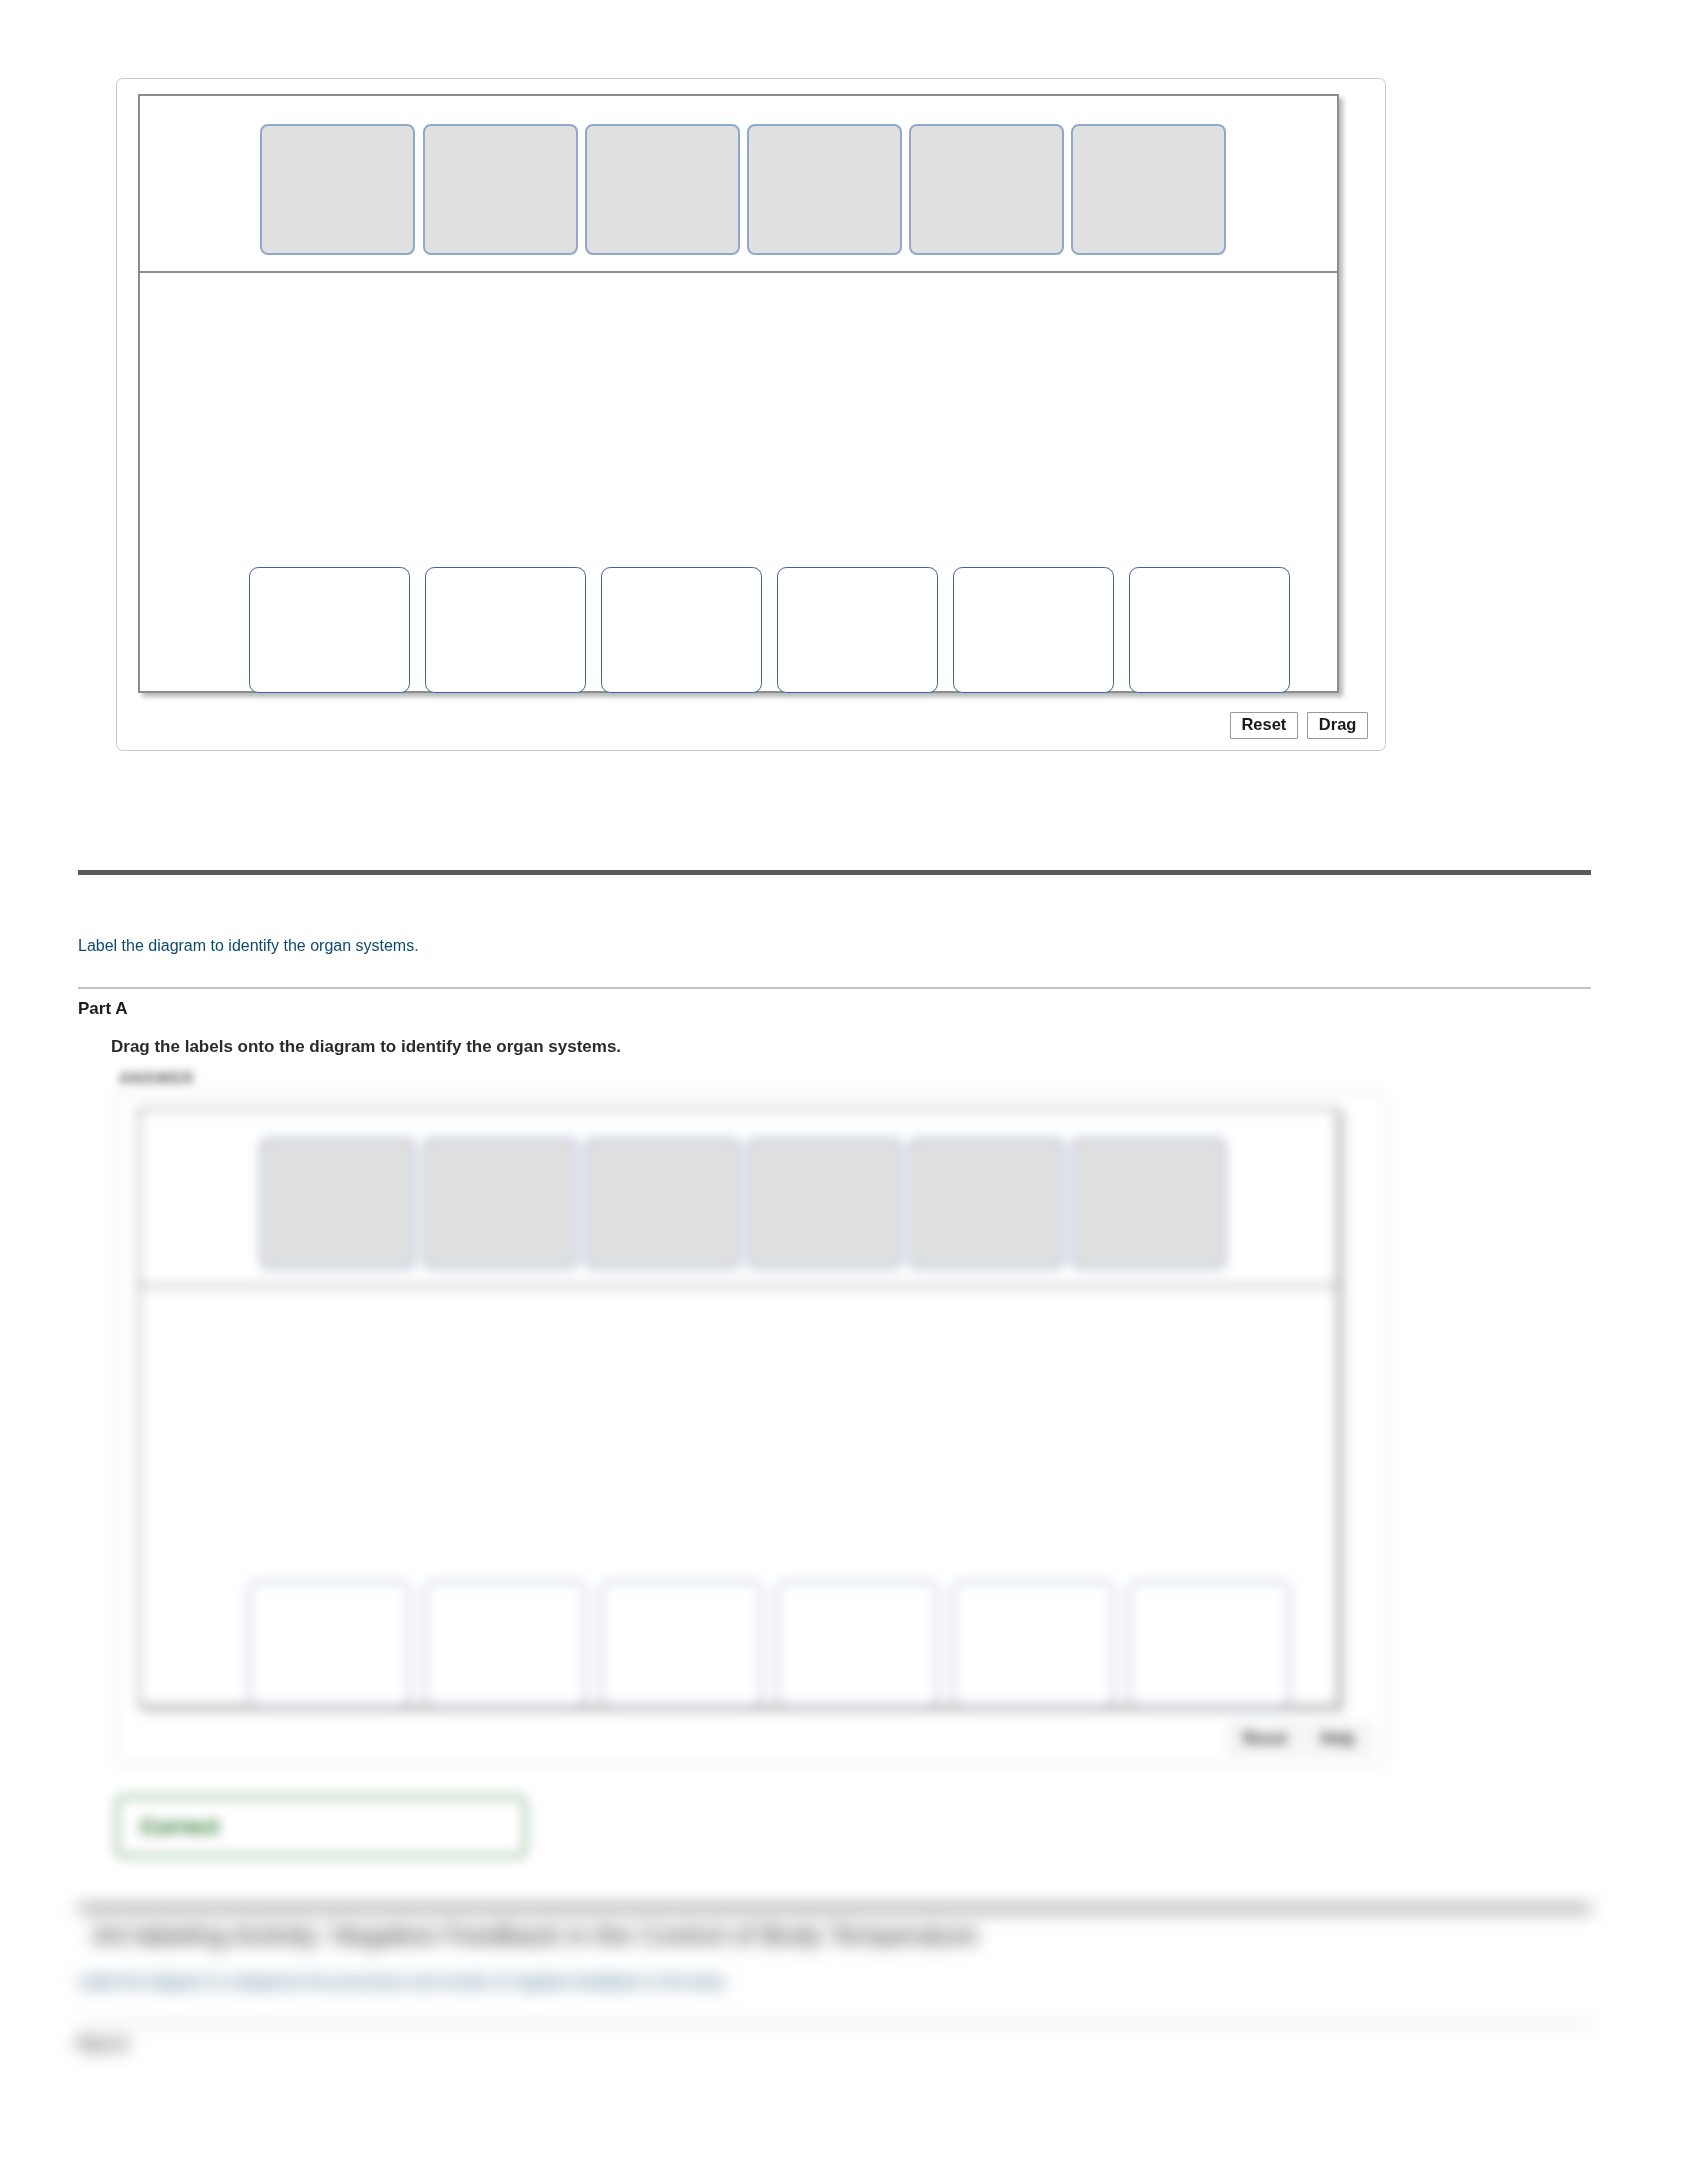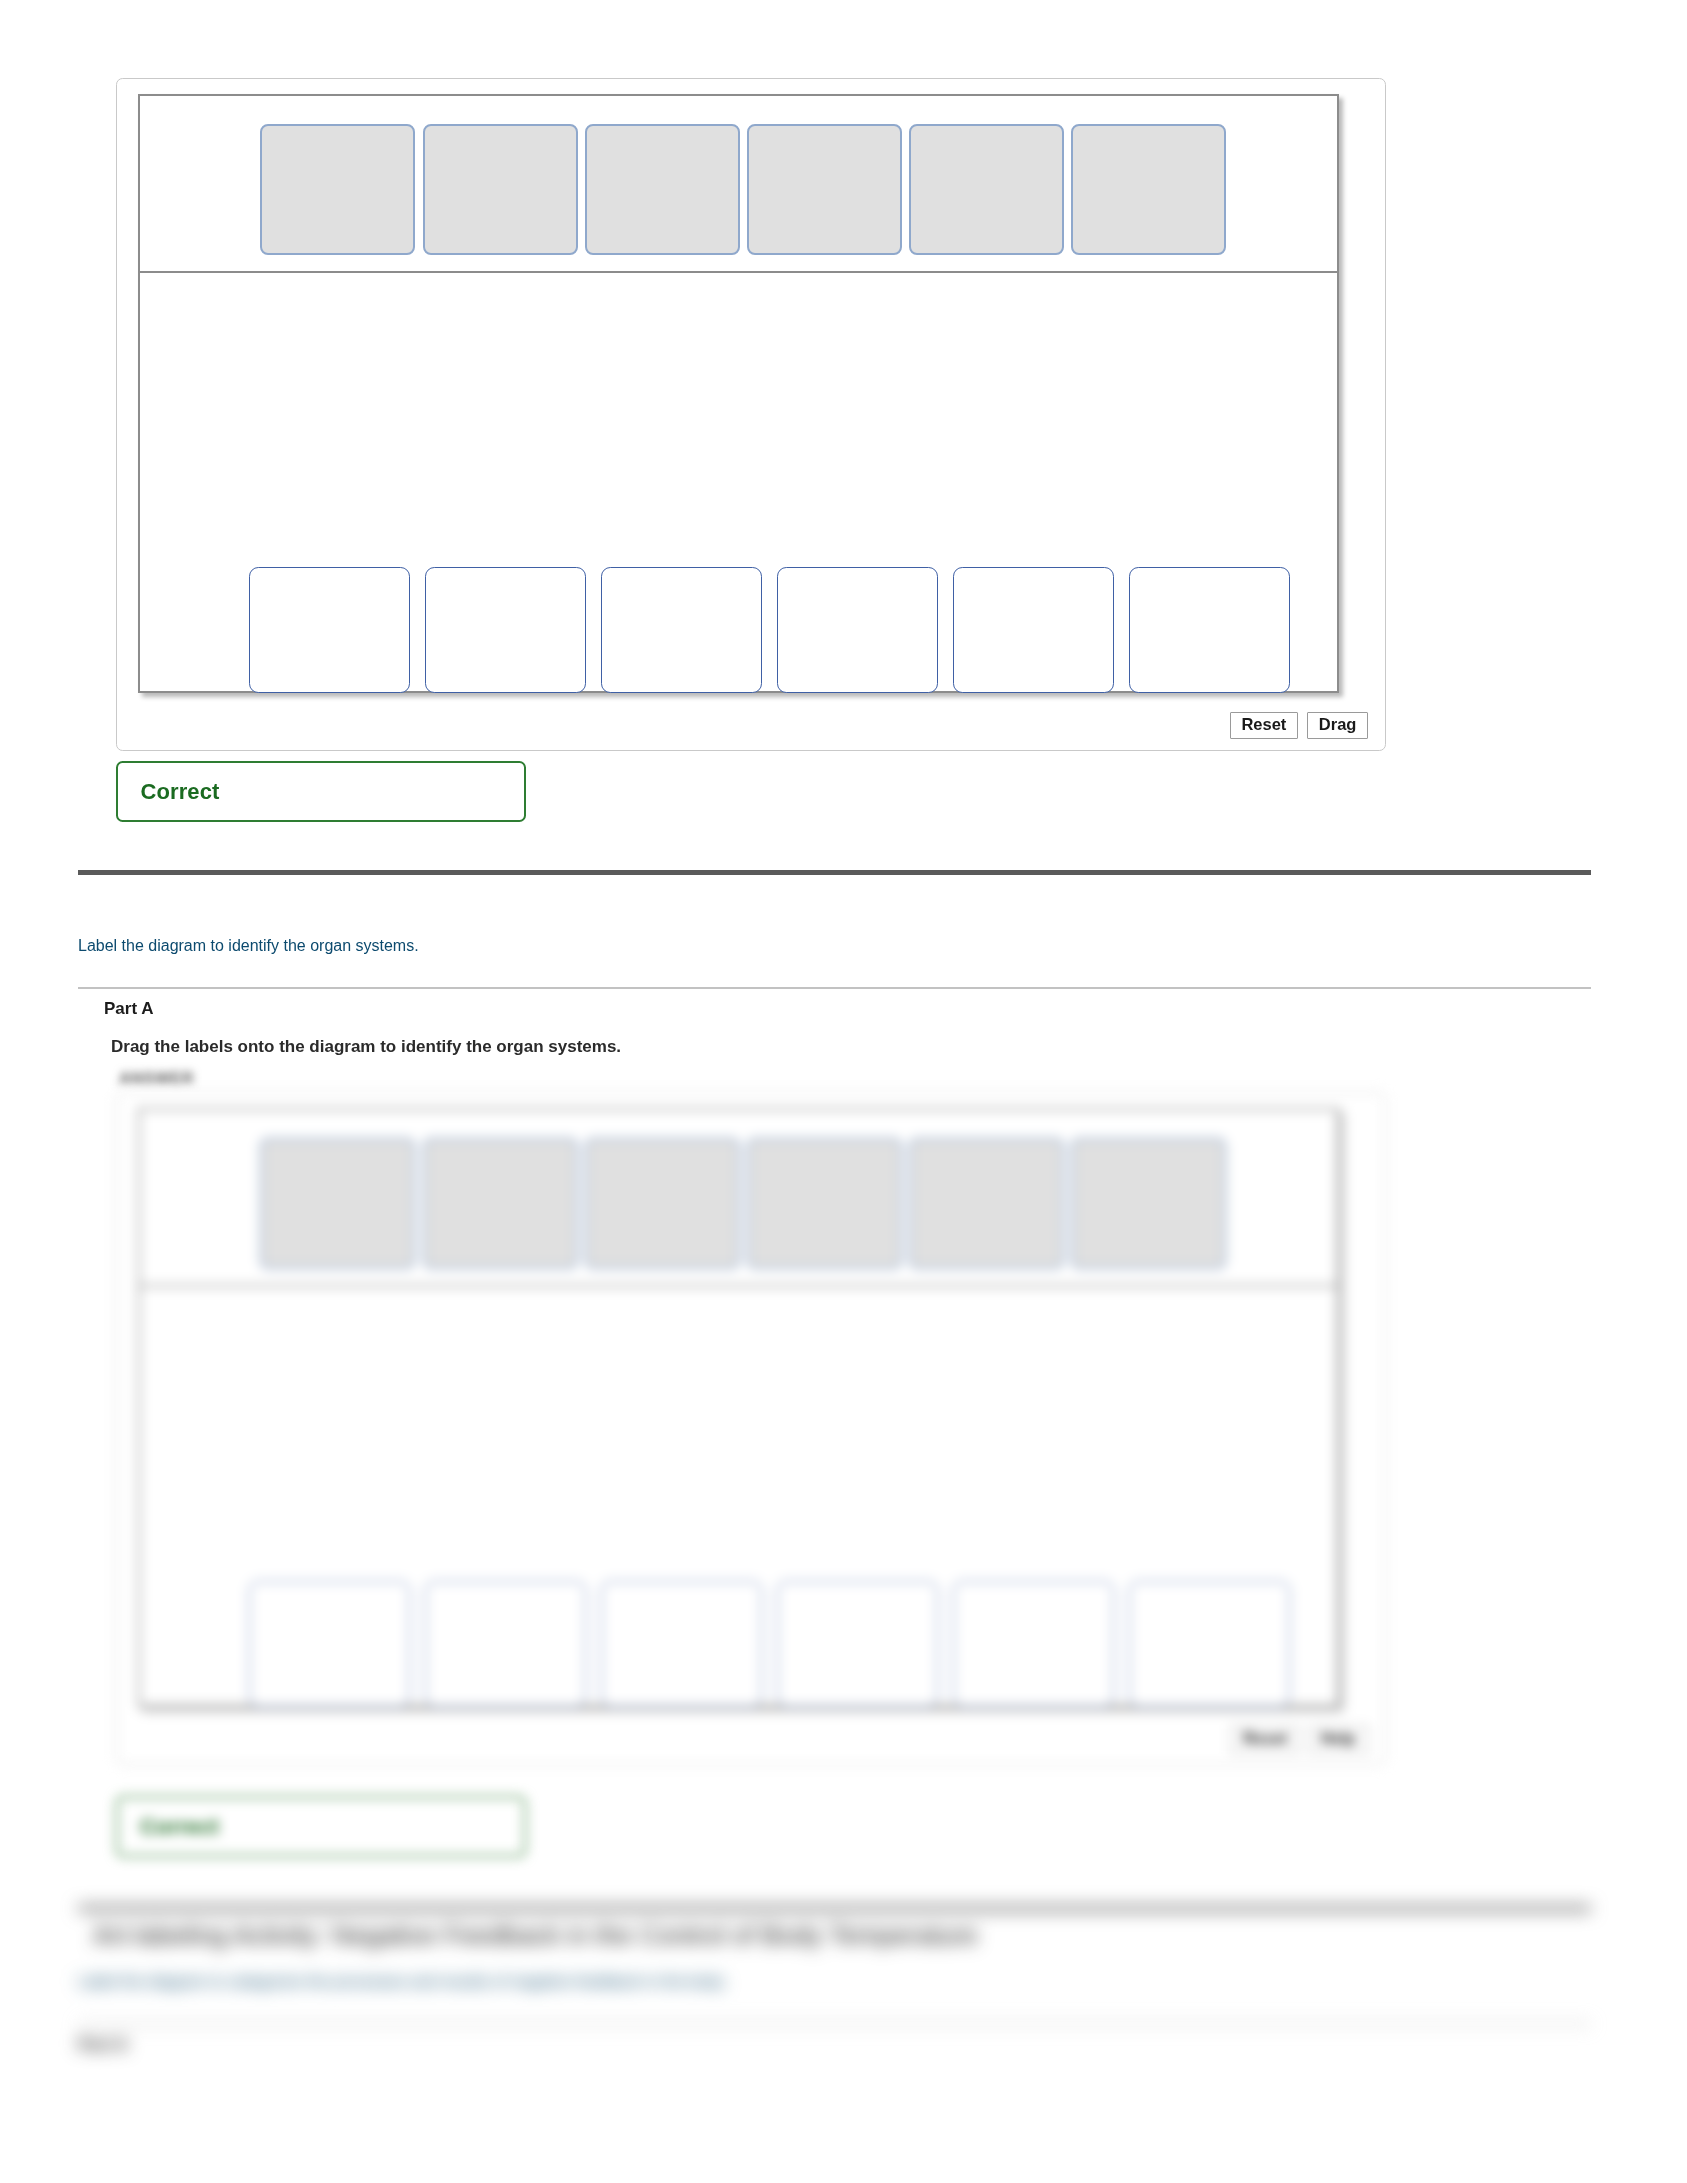--- a/index.html
+++ b/index.html
@@ -175,32 +175,29 @@
       <div class="dropzone" style="left:813px; top:471px; width:161px; height:126px;"></div>
       <div class="dropzone" style="left:989px; top:471px; width:161px; height:126px;"></div>
     </div>
 
     <div class="widget-buttons" style="right:17px; bottom:10.6px;">
       <button class="wbtn">Reset</button>
       <button class="wbtn">Drag</button>
     </div>
   </div>
 
-  <div class="feedback-box" style="left:116px; top:761px; width:410px; height:61px;">
-    <span class="feedback-text">Correct</span>
-  </div>
 
   <div class="heavy-rule" style="left:78px; top:870px; width:1513px;"></div>
 
 
   <div class="activity-sub" style="left:78px; top:937px;">Label the diagram to identify the organ systems.</div>
 
   <div class="light-rule" style="left:78px; top:987px; width:1513px;"></div>
 
-  <div class="part-label" style="left:78px; top:999px;margin-left:26px;">Part A</div>
+  <div class="part-label" style="left:78px; top:999px;">Part A</div>
 
   <div class="part-prompt" style="left:111px; top:1037px;">Drag the labels onto the diagram to identify the organ systems.</div>
 
   <div class="answer-label blur-soft" style="left:119px; top:1070px;">ANSWER</div>
 
   <div class="blur-mid" style="position:absolute; left:99px; top:1072px; width:1323px; height:741px;">
 
     <div class="widget-outer" style="left:16.5px; top:20px; width:1270px; height:673px;">
 
       <div class="widget-inner" style="left:21px; top:14.6px; width:1201px; height:599px;">

